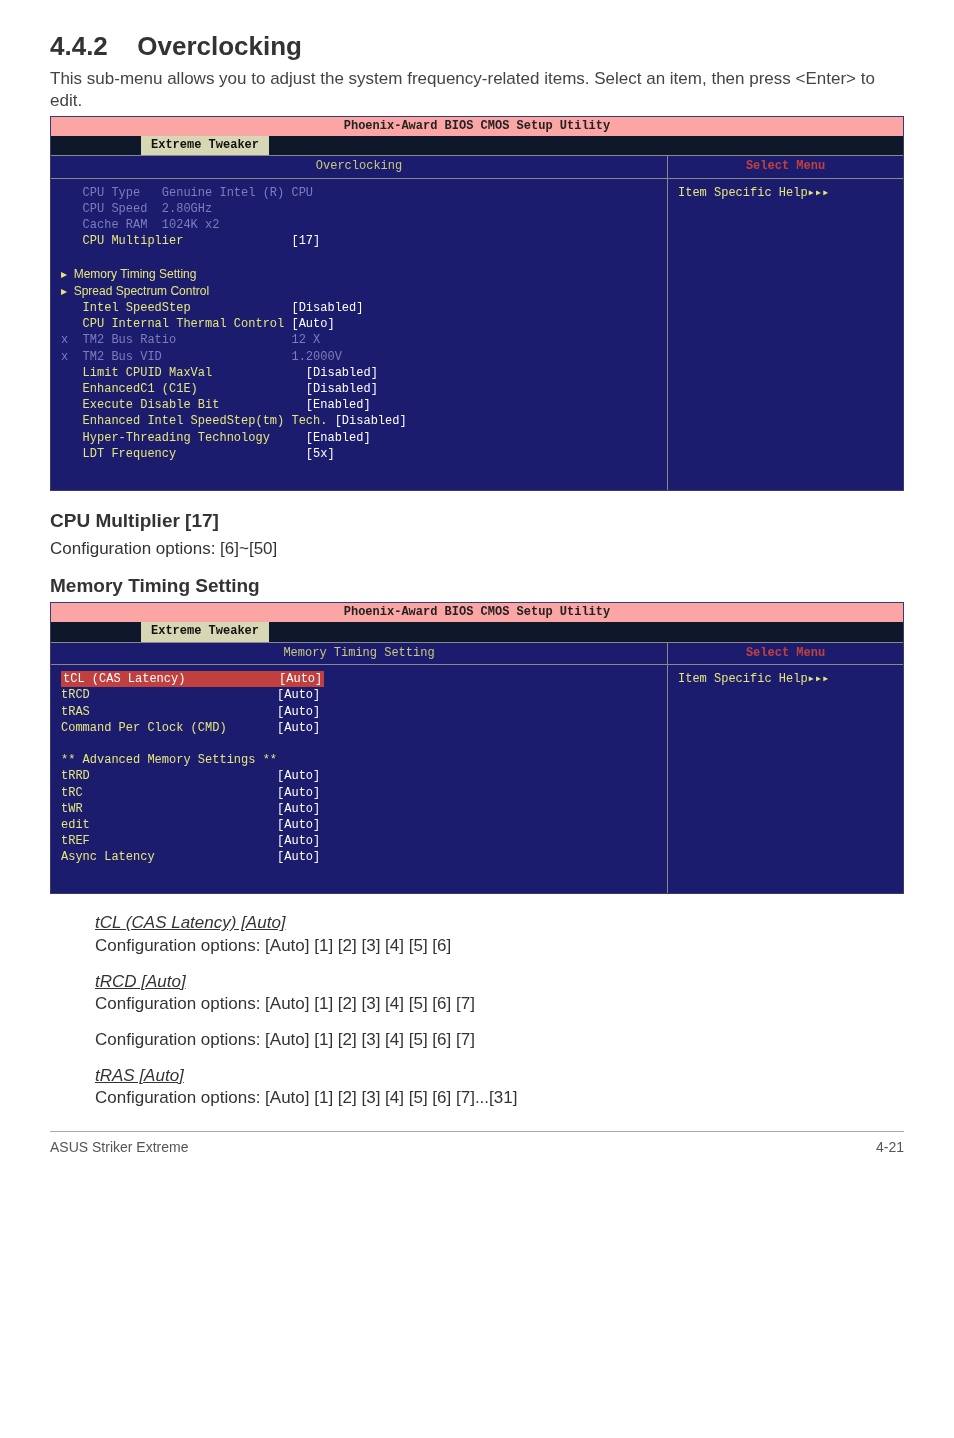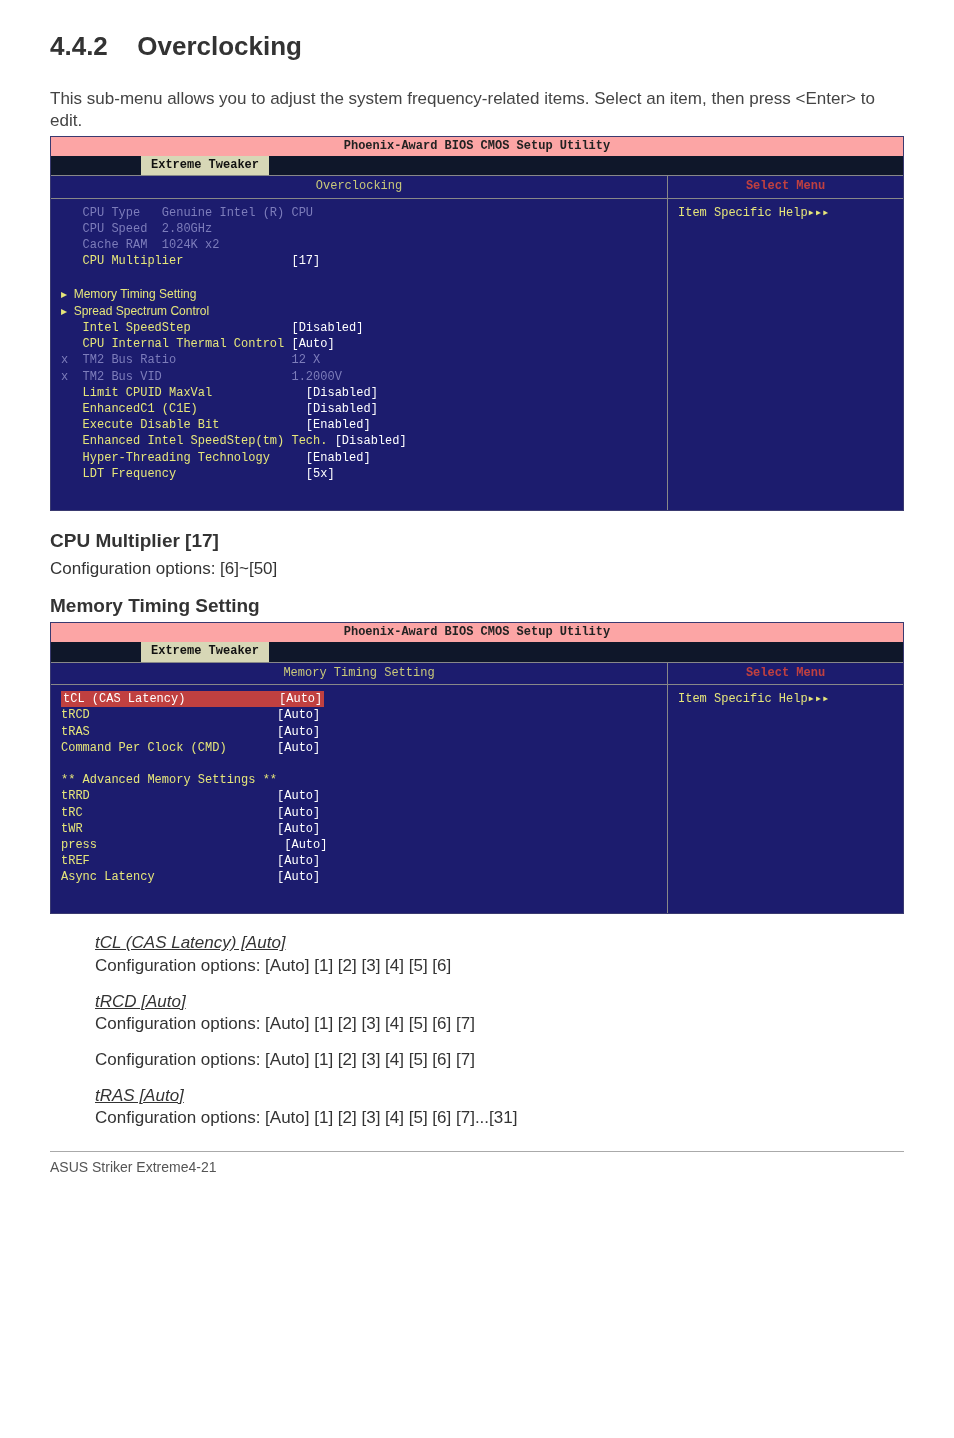--- a/index.html
+++ b/index.html
@@ -8,21 +8,21 @@
     background: #fff;
     color: #333;
     width: 954px;
     padding: 30px 50px 30px 50px;
     line-height: 1.3;
   }
   h2.section-num {
     font-size: 26px;
     font-weight: bold;
     color: #333;
-    margin-bottom: 24px;
+    margin-bottom: 4px;
   }
   .section-num .num { display:inline-block; width:80px; }
   p.body { font-size: 17px; color:#444; margin-bottom: 4px; }
   .bios-box {
     border: 1px solid #3a3a70;
     background: #1c1c6e;
     font-family: "Courier New", monospace;
     font-size: 12px;
     color: #fff;
     margin-bottom: 18px;
@@ -41,21 +41,21 @@
   .yellow { color: #e6e67a; }
   .white { color:#fff; }
   .highlight-row { background:#c04040; color:#fff; display:inline-block; padding:0 2px;}
   .footer-bar { background:#0a3a5a; color:#fff; padding:3px 8px; font-size:12px; display:flex;}
   .footer-bar .col { flex:1; white-space:pre;}
   .footer-bar .ycell{ color:#e6e67a;}
   h3.sub { font-size:19px; font-weight:bold; color:#333; margin:6px 0 4px 0;}
   .opts { font-size:17px; margin-bottom:14px;}
   .italic-u { font-style:italic; text-decoration:underline; font-size:17px; }
   .indent { margin-left:45px; }
-  .page-foot { border-top:1px solid #aaa; margin-top:22px; padding-top:6px; display:flex; font-size:14px; color:#555;}
+  .page-foot { border-top:1px solid #aaa; margin-top:22px; padding-top:6px; display:flex; justify-content:space-between; font-size:14px; color:#555;}
   .tri { font-family: Arial; }
 </style>
 </head>
 <body>
 
 <h2 class="section-num">
   <span class="num">4.4.2</span>
   <span>Overclocking</span>
 </h2>
 
@@ -110,21 +110,21 @@
       <div class="hdr-left">Memory Timing Setting</div>
       <div class="pane-body"><span class="highlight-row"><span>tCL (CAS Latency)</span>             <span>[Auto]</span></span>
 <span class="yellow">tRCD</span>                          <span class="white">[Auto]</span>
 <span class="yellow">tRAS</span>                          <span class="white">[Auto]</span>
 <span class="yellow">Command Per Clock (CMD)</span>       <span class="white">[Auto]</span>
 
 <span class="yellow">** Advanced Memory Settings **</span>
 <span class="yellow">tRRD</span>                          <span class="white">[Auto]</span>
 <span class="yellow">tRC</span>                           <span class="white">[Auto]</span>
 <span class="yellow">tWR</span>                           <span class="white">[Auto]</span>
-<span class="yellow">press</span>                          <span class="white">[Auto]</span>
+<span class="yellow">edit</span>                          <span class="white">[Auto]</span>
 <span class="yellow">tREF</span>                          <span class="white">[Auto]</span>
 <span class="yellow">Async Latency</span>                 <span class="white">[Auto]</span></div>
     </div>
     <div class="right-pane">
       <div class="hdr-right">Select Menu</div>
       <div class="pane-body yellow">Item Specific Help▸▸▸</div>
     </div>
   </div>
 </div>
 

